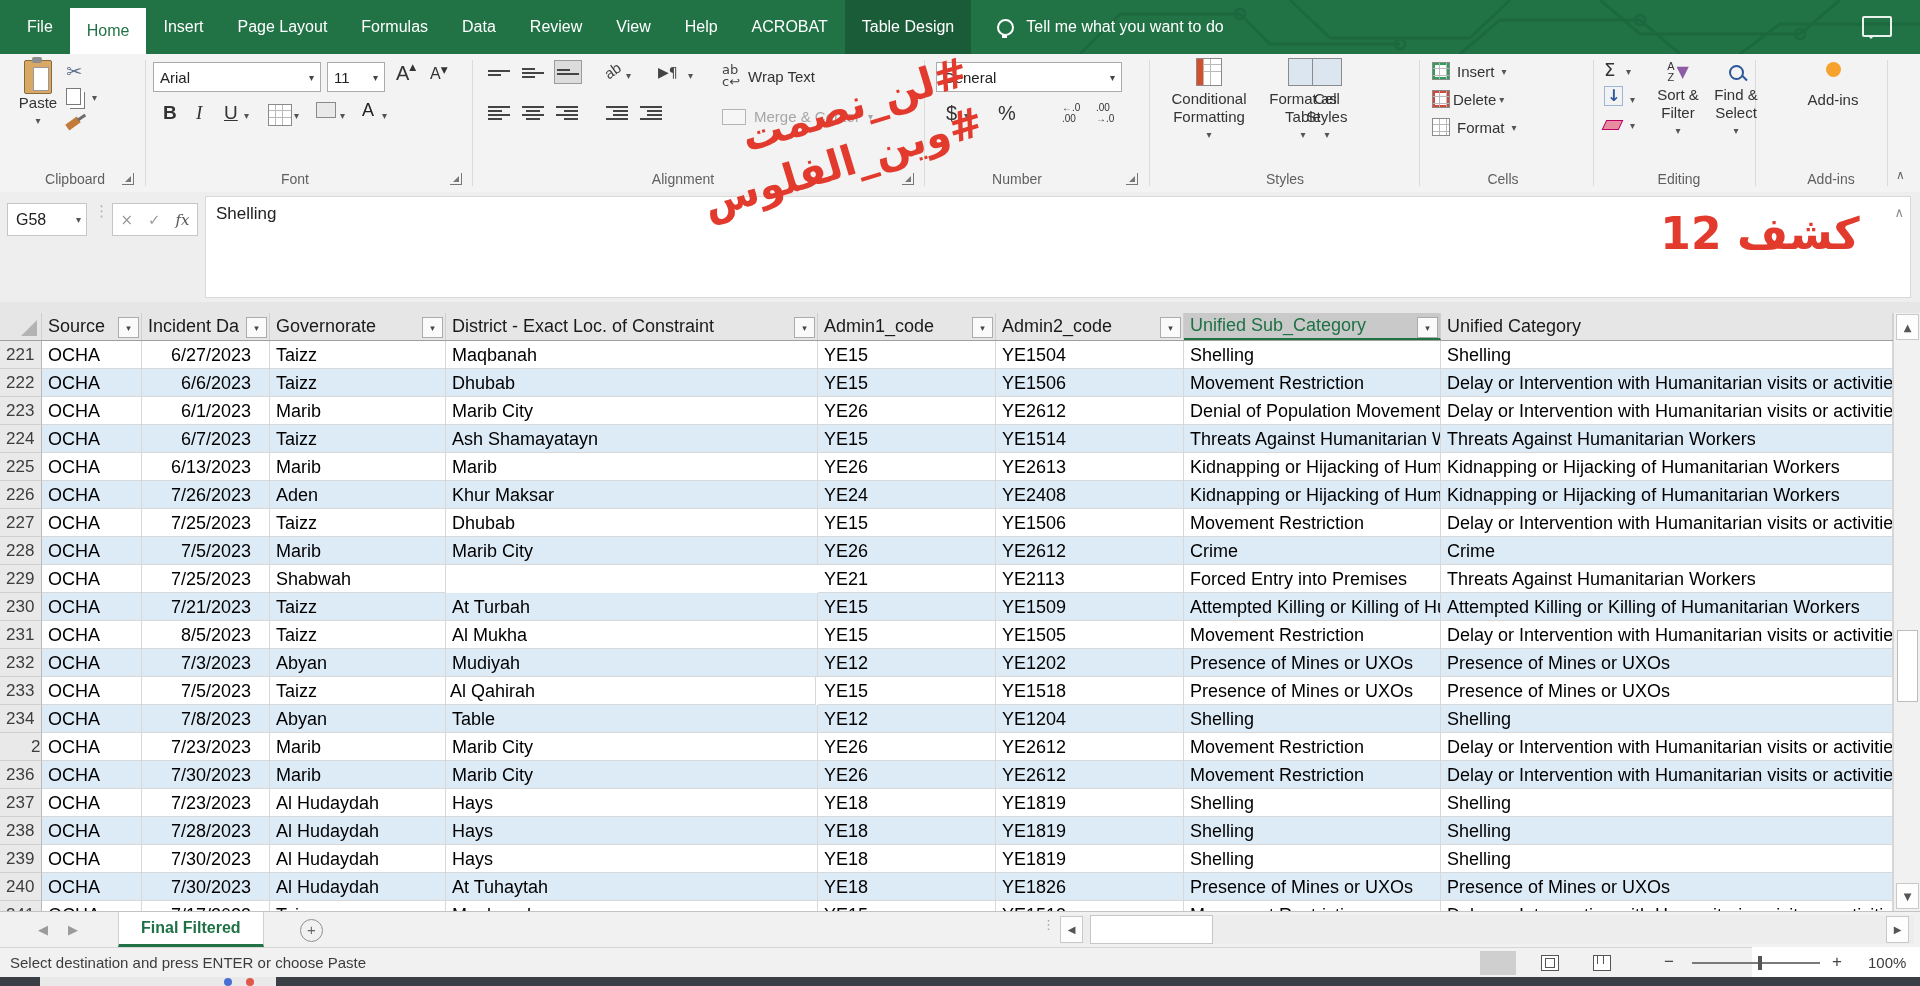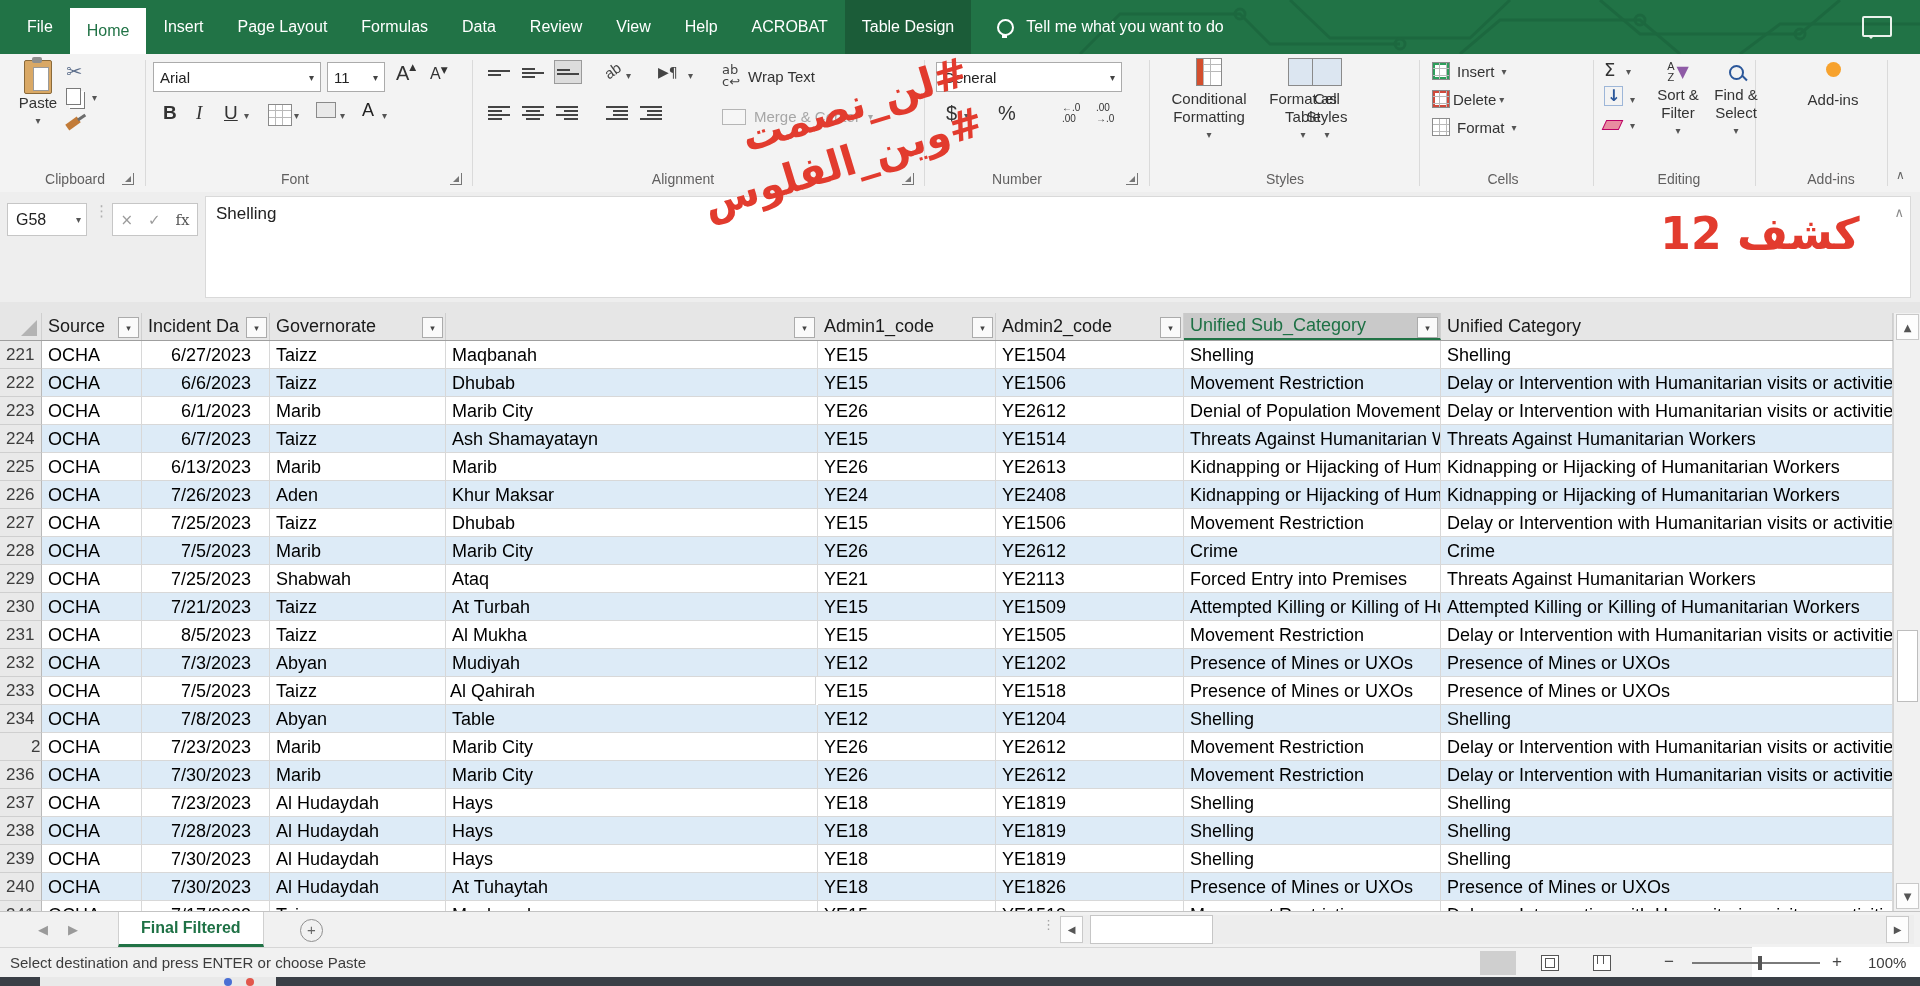--- a/index.html
+++ b/index.html
@@ -50,21 +50,21 @@
     background:linear-gradient(to right,transparent 6px,#b9b9b9 6px,#b9b9b9 7px,transparent 7px,transparent 13px,#b9b9b9 13px,#b9b9b9 14px,transparent 14px),
                linear-gradient(to bottom,transparent 5px,#b9b9b9 5px,#b9b9b9 6px,transparent 6px,transparent 12px,#b9b9b9 12px,#b9b9b9 13px,transparent 13px);}
   .cfico:after{content:"";position:absolute;left:0;top:0;width:6px;height:100%;background:#d34f2e;}
   .fatico:before{background:#dce6f1;}
   
   .fstrip{position:absolute;left:0;top:192px;width:1920px;height:110px;background:#eeeeee;border-bottom:1px solid #d6d6d6;}
   .namebox{position:absolute;left:7px;top:11px;width:80px;height:33px;background:#fff;border:1px solid #c6c6c6;display:flex;align-items:center;font-size:16px;color:#222;padding-left:8px;box-sizing:border-box;}
   .namebox .dd{margin-left:auto;margin-right:5px;}
   .fdots{position:absolute;left:94px;top:14px;color:#b0b0b0;font-size:15px;letter-spacing:0;line-height:9px;}
   .fnbtns{position:absolute;left:112px;top:11px;width:86px;height:33px;background:#fff;border:1px solid #c6c6c6;display:flex;align-items:center;justify-content:space-around;color:#9b9b9b;font-size:15px;box-sizing:border-box;}
-  .fnbtns .fx{font-family:"DejaVu Serif",serif;color:#555;}
+  .fnbtns .fx{font-family:"DejaVu Serif",serif;font-style:italic;color:#555;}
   .farea{position:absolute;left:205px;top:4px;width:1706px;height:102px;background:#fff;border:1px solid #d9d9d9;box-sizing:border-box;}
   .farea .ftext{position:absolute;left:10px;top:7px;font-size:17px;color:#222;}
   .fchev{position:absolute;right:6px;top:8px;color:#8a8a8a;font-size:13px;}
   
   .graffiti{position:absolute;left:622px;top:96px;width:360px;transform:rotate(-17deg);z-index:50;pointer-events:none;
      font-family:"DejaVu Sans",sans-serif;font-weight:bold;font-size:41px;line-height:52px;text-align:right;direction:rtl;}
   .kashf{position:absolute;left:1652px;top:208px;width:216px;z-index:50;pointer-events:none;text-align:center;direction:rtl;
      font-family:"DejaVu Sans",sans-serif;font-weight:bold;font-size:44px;
      text-shadow:0 0 6px #fff,0 0 10px #fff,0 0 14px #fff;}
   
@@ -359,20 +359,21 @@
   <div class="gapband"></div>
   <div class="grid">
     <div class="hdr" id="hdrRow">
         <div class="selall"></div>
         <div class="hcell" style="left: 42px; width: 100px;">Source</div>
         <div class="filterbtn g" style="left: 118px;">▾</div>
         <div class="hcell" style="left: 142px; width: 128px;">Incident Da</div>
         <div class="filterbtn g" style="left: 246px;">▾</div>
         <div class="hcell" style="left: 270px; width: 176px;">Governorate</div>
         <div class="filterbtn g" style="left: 422px;">▾</div>
+        <div class="hcell" style="left: 446px; width: 372px;">District - Exact Loc. of Constraint</div>
         <div class="filterbtn g" style="left: 794px;">▾</div>
         <div class="hcell" style="left: 818px; width: 178px;">Admin1_code</div>
         <div class="filterbtn g" style="left: 972px;">▾</div>
         <div class="hcell" style="left: 996px; width: 188px;">Admin2_code</div>
         <div class="filterbtn g" style="left: 1160px;">▾</div>
         <div class="hcell sel" style="left: 1184px; width: 257px;">Unified Sub_Category</div>
         <div class="filterbtn g" style="left: 1417px;">▾</div>
         <div class="hcell" style="left: 1441px; width: 452px;">Unified Category</div>
       </div>
     <div id="rowsHost">
@@ -462,21 +463,20 @@
           <div class="cell" style="left: 818px; width: 178px;">YE26</div>
           <div class="cell" style="left: 996px; width: 188px;">YE2612</div>
           <div class="cell" style="left: 1184px; width: 257px;">Crime</div>
           <div class="cell" style="left: 1441px; width: 452px;">Crime</div>
         </div>
         <div class="row" style="top: 252px;">
           <div class="cell num" style="left: 0px; width: 42px;">229</div>
           <div class="cell" style="left: 42px; width: 100px;">OCHA</div>
           <div class="cell dateright" style="left: 142px; width: 128px;">7/25/2023</div>
           <div class="cell" style="left: 270px; width: 176px;">Shabwah</div>
-          <div class="cell" style="left: 446px; width: 372px;">Ataq</div>
           <div class="cell" style="left: 818px; width: 178px;">YE21</div>
           <div class="cell" style="left: 996px; width: 188px;">YE2113</div>
           <div class="cell" style="left: 1184px; width: 257px;">Forced Entry into Premises</div>
           <div class="cell" style="left: 1441px; width: 452px;">Threats Against Humanitarian Workers</div>
         </div>
         <div class="row band" style="top: 280px;">
           <div class="cell num" style="left: 0px; width: 42px;">230</div>
           <div class="cell" style="left: 42px; width: 100px;">OCHA</div>
           <div class="cell dateright" style="left: 142px; width: 128px;">7/21/2023</div>
           <div class="cell" style="left: 270px; width: 176px;">Taizz</div>

